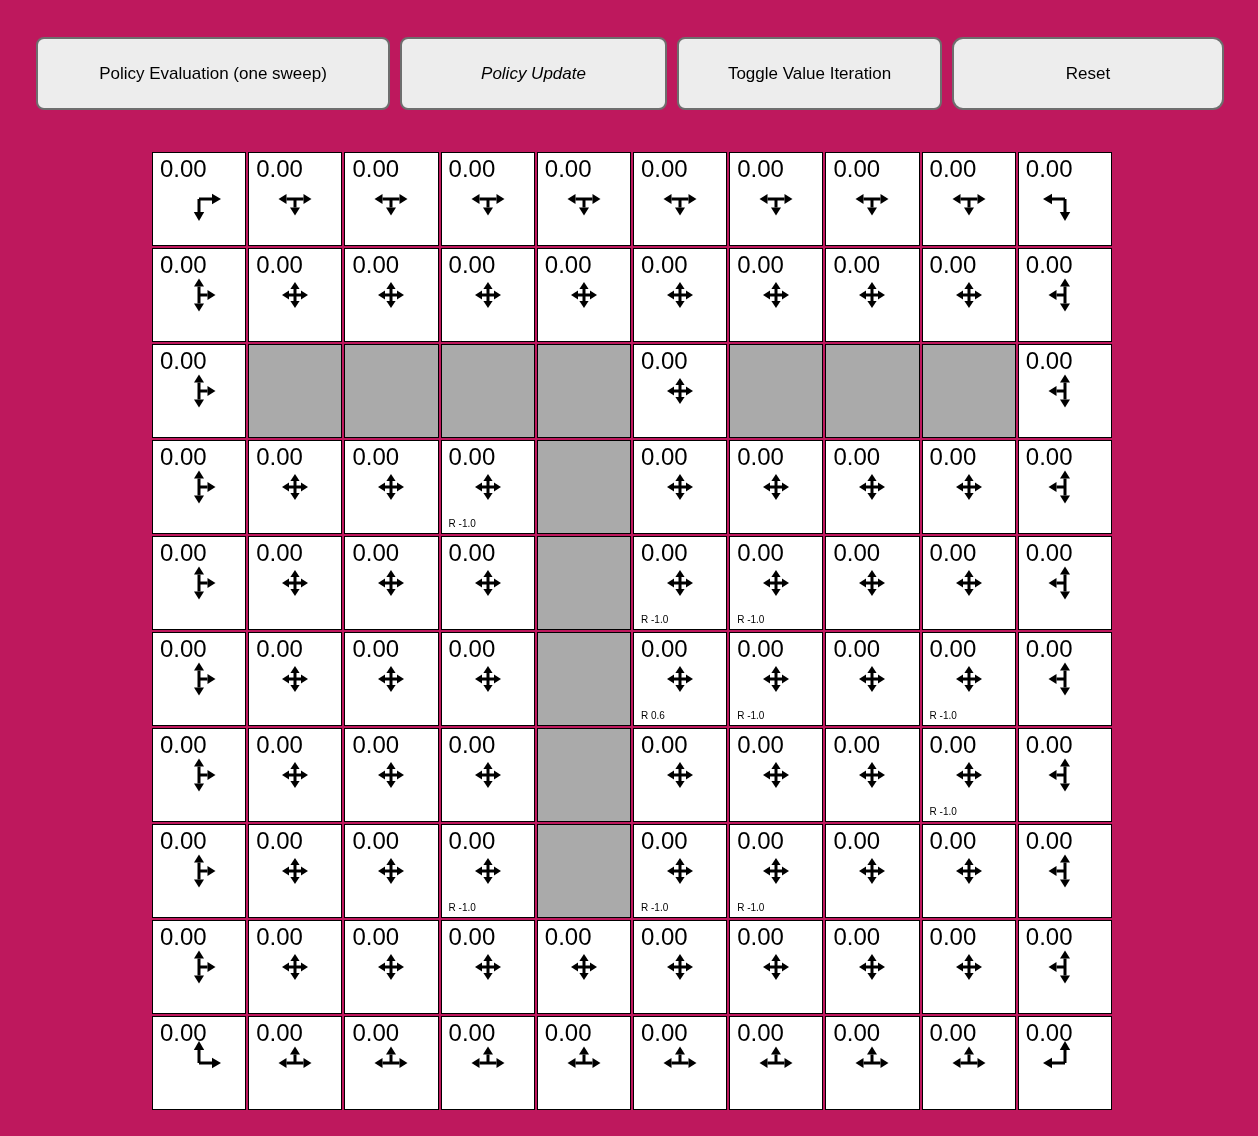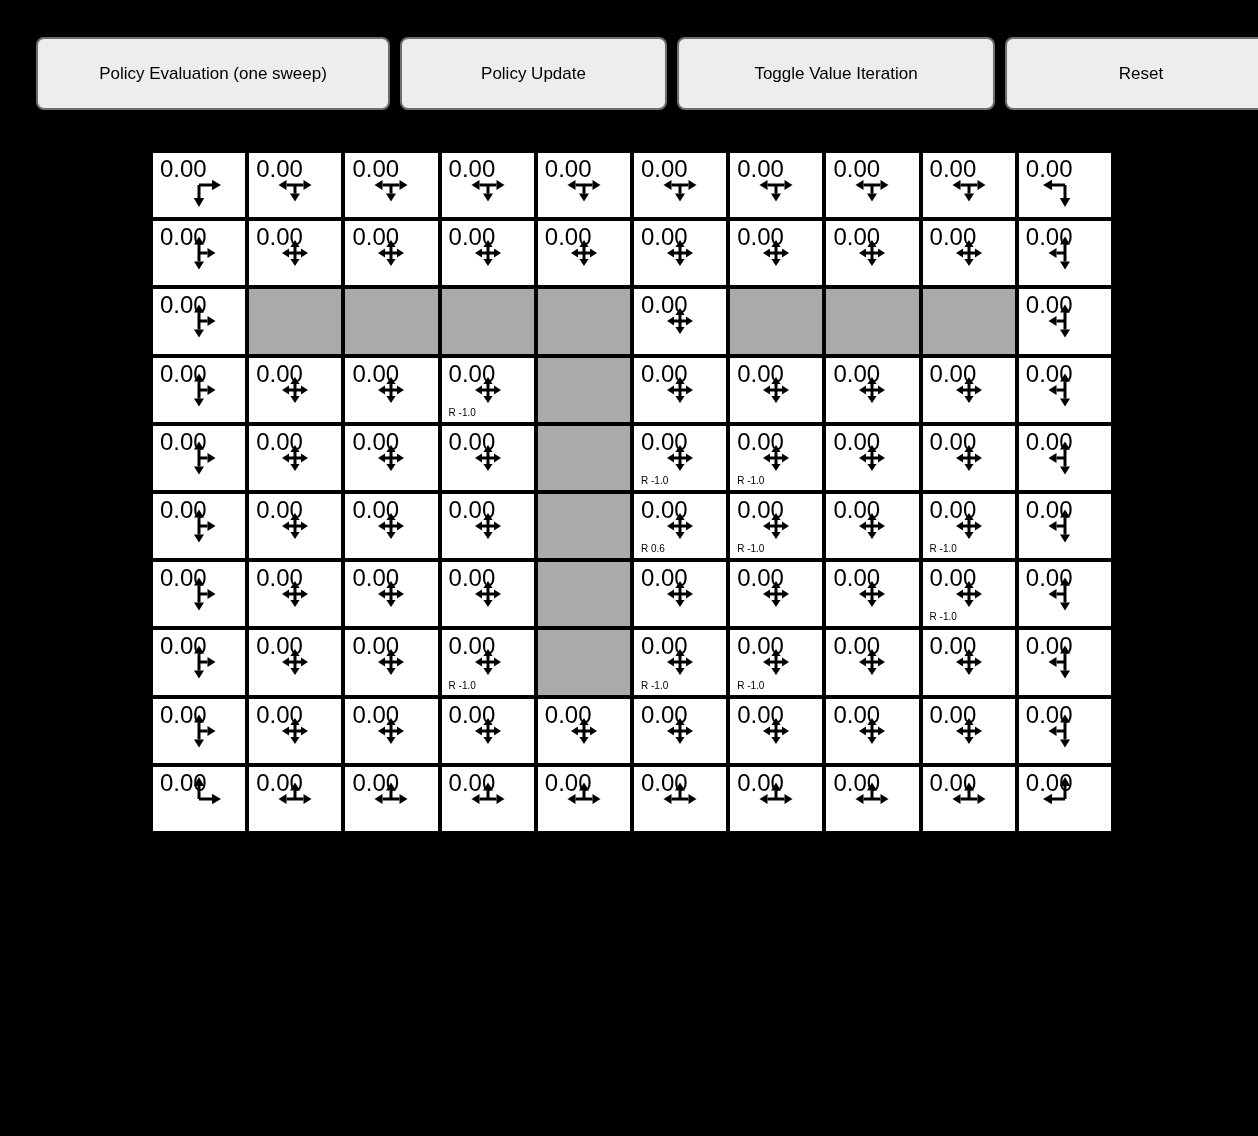--- a/index.html
+++ b/index.html
@@ -5,21 +5,21 @@
   html, body {
     margin: 0;
     padding: 0;
     background: #ffffff;
     font-family: "Liberation Sans", sans-serif;
   }
   #stage {
     position: relative;
     width: 1258px;
     height: 1136px;
-    background: #000000;
+    background: #be185d;
     overflow: hidden;
   }
   .toolbar {
     position: absolute;
     left: 36px;
     top: 37px;
     display: flex;
     gap: 10px;
   }
   .btn {
@@ -27,30 +27,30 @@
     background: #ededed;
     border: 2px solid #6e6e6e;
     border-radius: 8px;
     font-family: "Liberation Sans", sans-serif;
     font-size: 17px;
     color: #000000;
     cursor: pointer;
     padding: 0 10px;
   }
   .btn:nth-child(1) { width: 354px; }
-  .btn:nth-child(2) { width: 267px; }
-  .btn:nth-child(3) { width: 318px; }
-  .btn:nth-child(4) { width: 272px; }
+  .btn:nth-child(2) { width: 267px; font-style: italic; }
+  .btn:nth-child(3) { width: 265px; }
+  .btn:nth-child(4) { width: 272px; border-radius: 11px; }
 
   .grid {
     position: absolute;
     left: 152px;
     top: 152px;
     width: 960px;
-    height: 680px;
+    height: 958px;
     display: grid;
     grid-template-columns: repeat(10, 1fr);
     grid-template-rows: repeat(10, 1fr);
     gap: 2px;
   }
   .cell {
     position: relative;
     box-sizing: border-box;
     border: 1.5px solid #000000;
     background: #ffffff;

